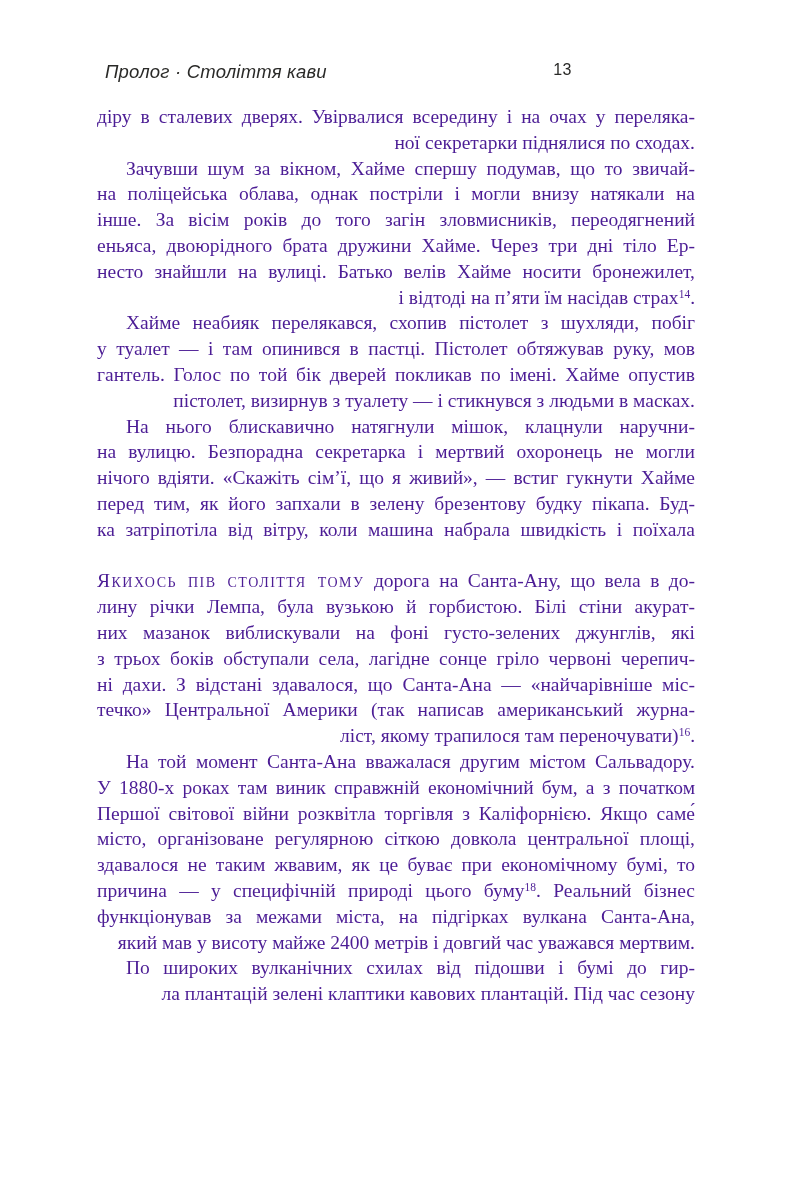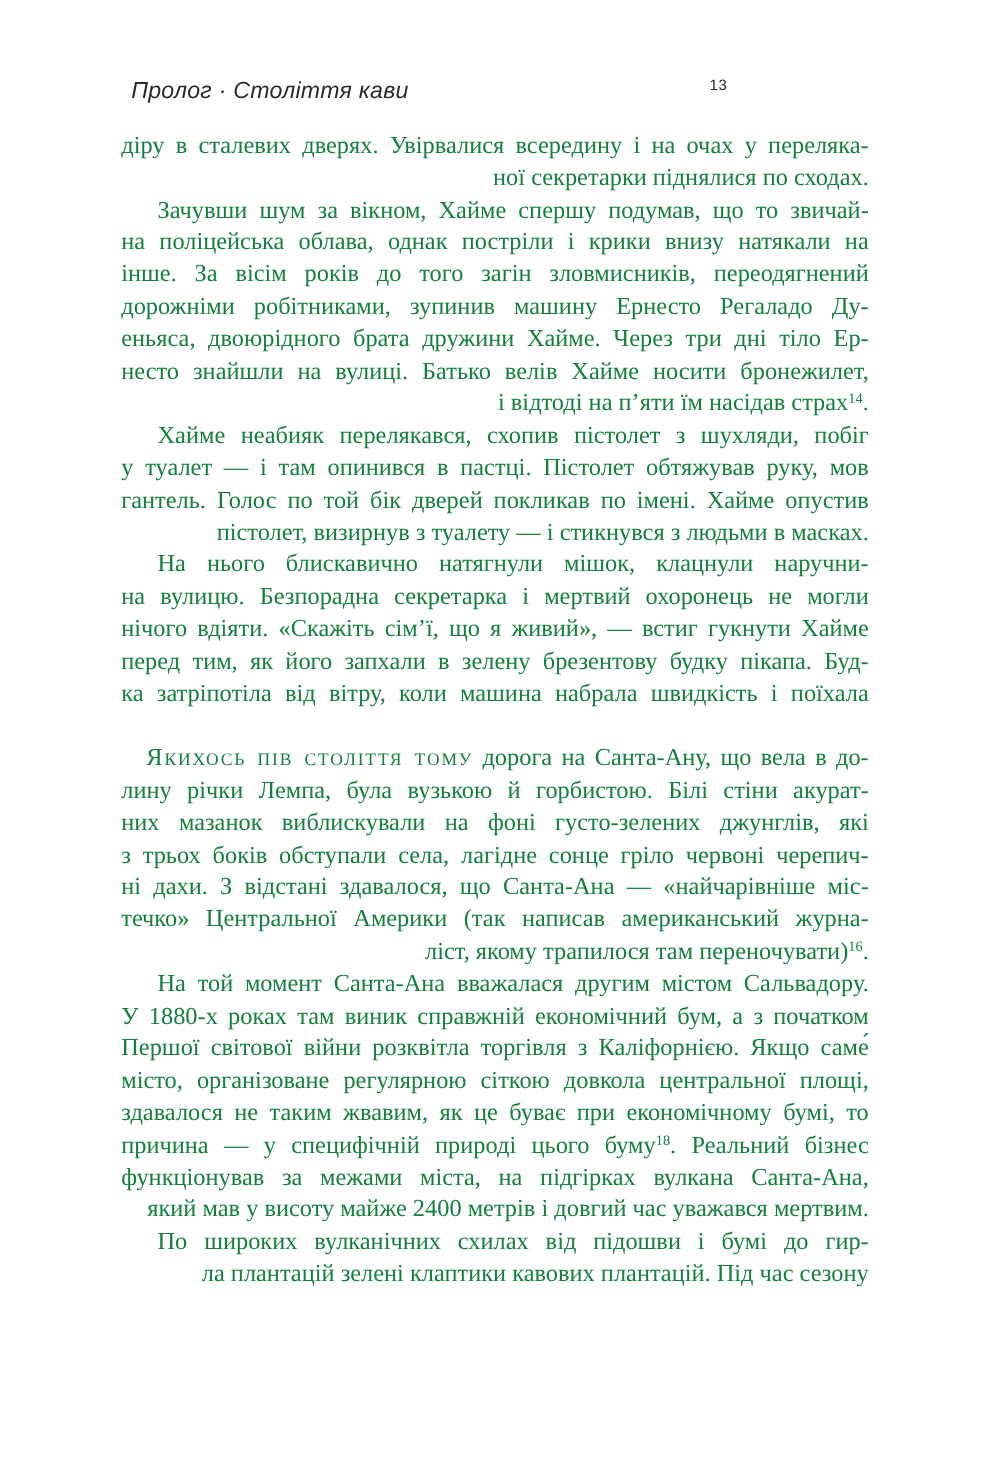--- a/index.html
+++ b/index.html
@@ -22,51 +22,50 @@
     top: 61px;
     font-family: "Liberation Sans", "DejaVu Sans", sans-serif;
     font-style: italic;
     font-size: 18.5px;
     letter-spacing: 0.2px;
     color: #2a2a28;
   }
   .page-number {
     position: absolute;
     top: 61px;
-    right: 110px;
+    right: 120px;
     font-family: "Liberation Sans", "DejaVu Sans", sans-serif;
-    font-size: 12px;
+    font-size: 16px;
     letter-spacing: 0.5px;
     color: #2a2a28;
     text-align: center;
   }
   .text-block {
     position: absolute;
     left: 97px;
     top: 104px;
     width: 598px;
     font-size: 19.5px;
     line-height: 25.8px;
-    color: #15803d;
+    color: #4c1d95;
   }
   .para { margin: 0; }
   .para.section-gap { margin-top: 25.8px; }
   .line {
     text-align: justify;
     text-align-last: justify;
   }
   .line.last {
     text-align: right;
     text-align-last: auto;
   }
   .para.indent .line:first-child { text-indent: 29px; }
   .lead {
     font-variant: small-caps;
     letter-spacing: 1.5px;
-    margin-left: 20px;
   }
   .text-block sup {
     font-size: 11.5px;
     line-height: 0;
     vertical-align: baseline;
     position: relative;
     top: -6px;
     letter-spacing: 0;
   }
 </style>
@@ -76,23 +75,22 @@
 <div class="book-page">
   <div class="running-header">Пролог · Століття кави</div>
   <div class="page-number">13</div>
   <div class="text-block" id="text-block">
       <div class="para">
         <div class="line">діру в сталевих дверях. Увірвалися всередину і на очах у переляка-</div>
         <div class="line last">ної секретарки піднялися по сходах.</div>
       </div>
       <div class="para indent">
         <div class="line">Зачувши шум за вікном, Хайме спершу подумав, що то звичай-</div>
-        <div class="line">на поліцейська облава, однак постріли і крики внизу натякали на</div>
+        <div class="line">на поліцейська облава, однак постріли і могли внизу натякали на</div>
         <div class="line">інше. За вісім років до того загін зловмисників, переодягнений</div>
-        <div class="line">дорожніми робітниками, зупинив машину Ернесто Регаладо Ду-</div>
         <div class="line">еньяса, двоюрідного брата дружини Хайме. Через три дні тіло Ер-</div>
         <div class="line">несто знайшли на вулиці. Батько велів Хайме носити бронежилет,</div>
         <div class="line last">і відтоді на п’яти їм насідав страх<sup>14</sup>.</div>
       </div>
       <div class="para indent">
         <div class="line">Хайме неабияк перелякався, схопив пістолет з шухляди, побіг</div>
         <div class="line">у туалет — і там опинився в пастці. Пістолет обтяжував руку, мов</div>
         <div class="line">гантель. Голос по той бік дверей покликав по імені. Хайме опустив</div>
         <div class="line last">пістолет, визирнув з туалету — і стикнувся з людьми в масках.</div>
       </div>

